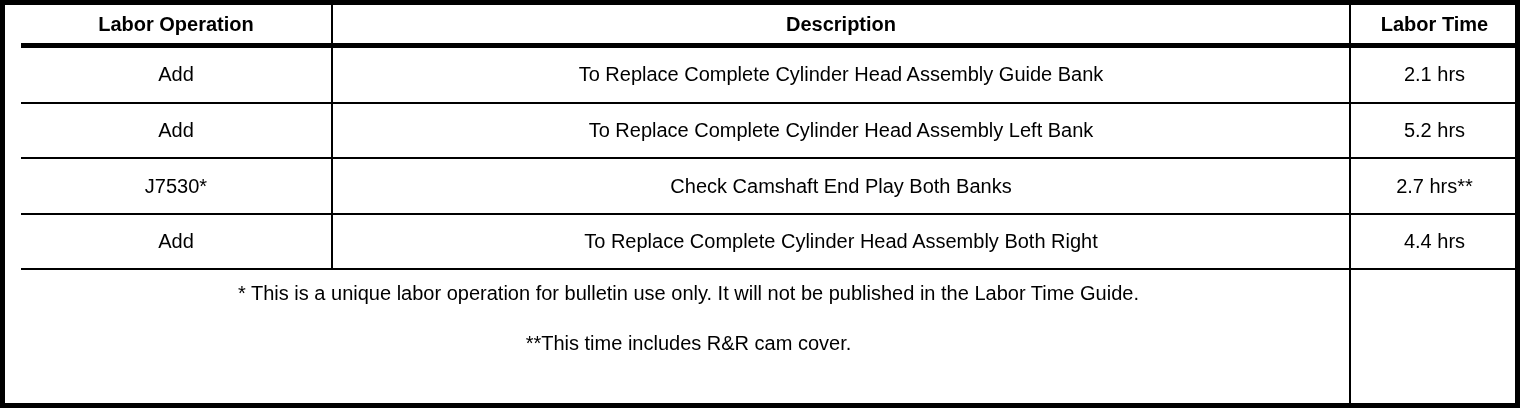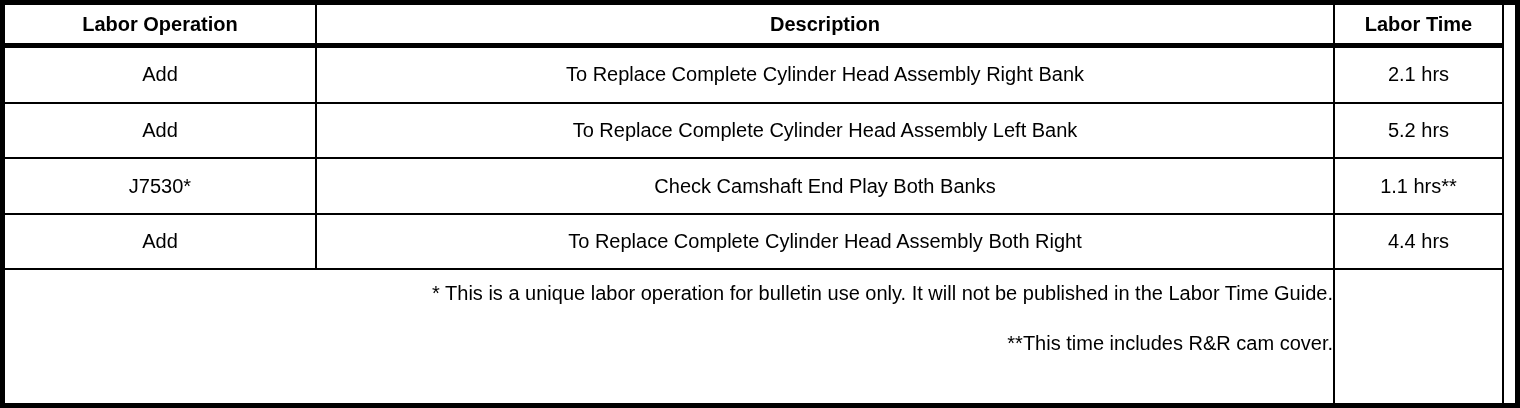--- a/index.html
+++ b/index.html
@@ -17,21 +17,21 @@
   .frame {
     position: absolute;
     left: 0; top: 0;
     width: 1520px;
     height: 408px;
     box-sizing: border-box;
     border: 5px solid #000000;
   }
   table.labor-table {
     position: absolute;
-    left: 5px;
+    left: 21px;
     top: 5px;
     width: 1498px;
     height: 398px;
     border-collapse: collapse;
     table-layout: fixed;
     font-family: "Liberation Sans", sans-serif;
     font-size: 20px;
     color: #000000;
   }
   th, td {
@@ -50,21 +50,21 @@
     height: 38px;
   }
   tbody td { height: 40px; }
   col.c-op   { width: 311px; }
   col.c-desc { width: 1018px; }
   col.c-time { width: 169px; }
   tr.notes-row td {
     border-bottom: 0;
     height: 100px;
     vertical-align: top;
-    text-align: right;
+    text-align: center;
   }
   .note-line {
     padding-left: 7px;
     line-height: 22px;
   }
   .note-1 { margin-top: 12px; }
   .note-2 { margin-top: 28px; }
 </style>
 </head>
 <body>
@@ -83,35 +83,35 @@
         <th>Labor Operation</th>
         <th>Description</th>
         <th>Labor Time</th>
       </tr>
     </thead>
     <tbody id="table-body">
 
 
         <tr>
           <td>Add</td>
-          <td>To Replace Complete Cylinder Head Assembly Right Bank</td>
+          <td>To Replace Complete Cylinder Head Assembly Guide Bank</td>
           <td>2.1 hrs</td>
         </tr>
 
 
         <tr>
           <td>Add</td>
           <td>To Replace Complete Cylinder Head Assembly Left Bank</td>
           <td>5.2 hrs</td>
         </tr>
 
         <tr>
           <td>J7530*</td>
           <td>Check Camshaft End Play Both Banks</td>
-          <td>1.1 hrs**</td>
+          <td>2.7 hrs**</td>
         </tr>
 
         <tr>
           <td>Add</td>
           <td>To Replace Complete Cylinder Head Assembly Both Right</td>
           <td>4.4 hrs</td>
         </tr>
       <tr class="notes-row">
         <td colspan="2">
           <div class="note-line note-1">* This is a unique labor operation for bulletin use only. It will not be published in the Labor Time Guide.</div>

